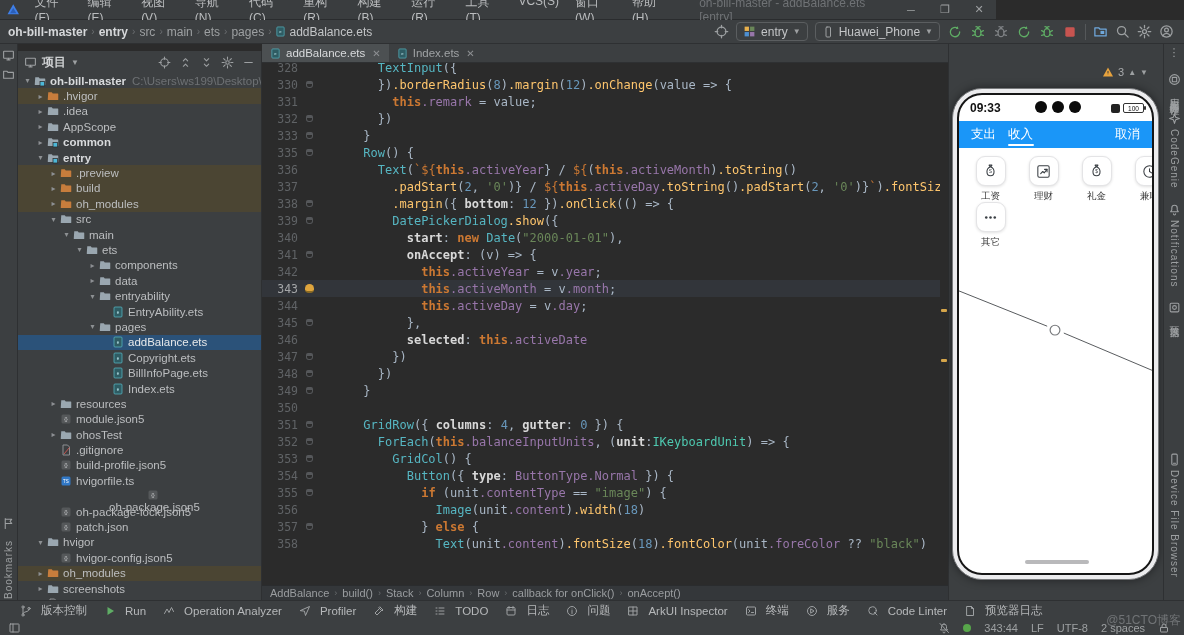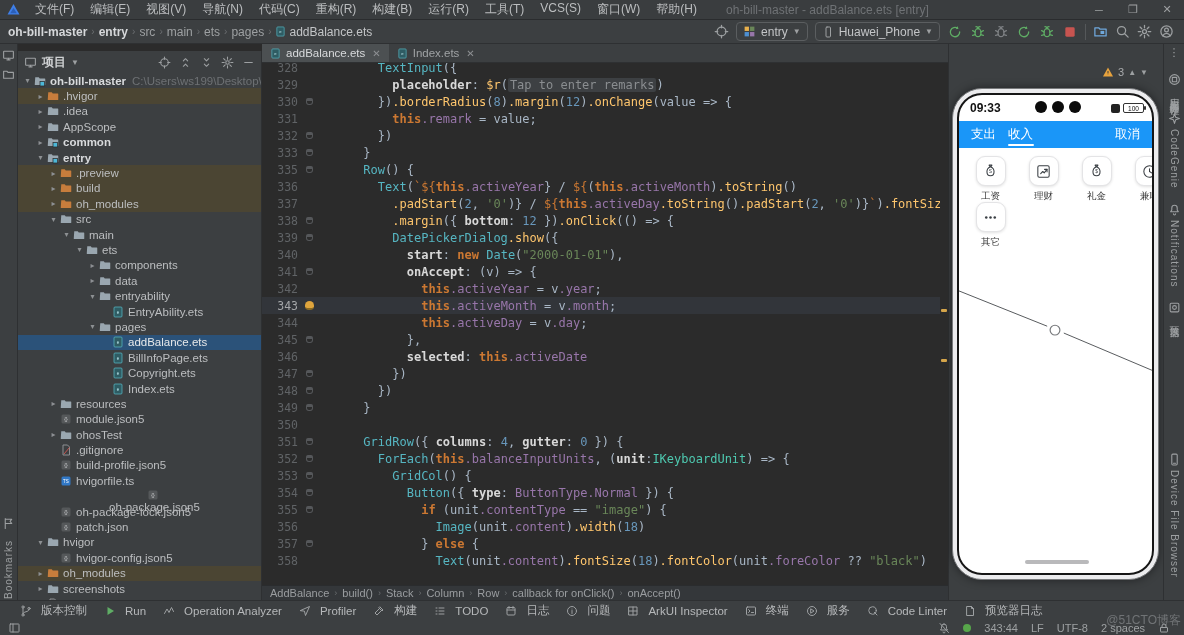--- a/index.html
+++ b/index.html
@@ -1,21 +1,21 @@
 <!DOCTYPE html>
 <html><head>
 <meta charset="utf-8">
 <style>
   * { margin:0; padding:0; box-sizing:border-box; }
   html,body { width:1184px; height:635px; overflow:hidden; background:#2b2b2b;
     font-family:"Liberation Sans", sans-serif; -webkit-font-smoothing:antialiased; }
   #app { position:relative; width:1184px; height:635px; background:#2b2b2b; color:#bbbdbf; font-size:12px; }
 
   
-  .titlebar { position:absolute; left:0; top:0; width:1184px; height:20px; background:#3a3d3f;
+  .titlebar { position:absolute; left:0; top:0; width:996px; height:20px; background:#3a3d3f;
     display:flex; align-items:center; border-bottom:1px solid #2a2c2e; }
   .logo { width:13px; height:13px; margin:0 8px 0 7px; }
   .menus { display:flex; gap:2px; }
   .menu-item { padding:2px 7px; color:#bbbdbf; font-size:12px; cursor:default; }
   .win-title { color:#6f7275; margin-left:22px; font-size:12px; }
   .win-controls { margin-left:auto; display:flex; height:20px; }
   .win-btn { width:34px; height:20px; display:flex; align-items:center; justify-content:center;
     color:#9da0a2; font-size:11px; }
 
   
@@ -471,29 +471,29 @@
               <text x="12" y="16" font-size="9" fill="#bfeaf0" text-anchor="middle">e</text>
             </svg></span>
           <span class="tlabel">addBalance.ets</span>
         </div>
         <div class="trow" style="padding-left: 82px;">
           <span class="chev"></span>
           <span class="ticon"><svg viewBox="0 0 24 24" width="100%" height="100%">
               <rect x="4" y="2" width="16" height="20" rx="2" fill="#2f5c63" stroke="#56b6c2" stroke-width="1.5"></rect>
               <text x="12" y="16" font-size="9" fill="#bfeaf0" text-anchor="middle">e</text>
             </svg></span>
-          <span class="tlabel">BillInfoPage.ets</span>
+          <span class="tlabel">Copyright.ets</span>
         </div>
         <div class="trow" style="padding-left: 82px;">
           <span class="chev"></span>
           <span class="ticon"><svg viewBox="0 0 24 24" width="100%" height="100%">
               <rect x="4" y="2" width="16" height="20" rx="2" fill="#2f5c63" stroke="#56b6c2" stroke-width="1.5"></rect>
               <text x="12" y="16" font-size="9" fill="#bfeaf0" text-anchor="middle">e</text>
             </svg></span>
-          <span class="tlabel">Copyright.ets</span>
+          <span class="tlabel">BillInfoPage.ets</span>
         </div>
         <div class="trow" style="padding-left: 82px;">
           <span class="chev"></span>
           <span class="ticon"><svg viewBox="0 0 24 24" width="100%" height="100%">
               <rect x="4" y="2" width="16" height="20" rx="2" fill="#2f5c63" stroke="#56b6c2" stroke-width="1.5"></rect>
               <text x="12" y="16" font-size="9" fill="#bfeaf0" text-anchor="middle">e</text>
             </svg></span>
           <span class="tlabel">Index.ets</span>
         </div>
         <div class="trow" style="padding-left: 30px;">
@@ -606,25 +606,20 @@
       </div>
     <div class="hscroll"></div>
   </div>
 
   <div class="editorcol">
     <div class="codewrap" id="code">
         <div class="cline">
           <span class="ln">328</span>
           <span class="gic"></span>
           <span class="ctext">        <span class="tok-comp">TextInput</span>({</span>
-        </div>
-        <div class="cline">
-          <span class="ln">329</span>
-          <span class="gic"></span>
-          <span class="ctext">          <span class="tok-lbl">placeholder</span>: <span class="tok-fn">$r</span>(<span class="tok-hint">Tap to enter remarks</span>)</span>
         </div>
         <div class="cline">
           <span class="ln">330</span>
           <span class="gic">
             <span class="foldmark"></span>
           </span>
           <span class="ctext">        })<span class="tok-fn">.borderRadius</span>(<span class="tok-num">8</span>)<span class="tok-fn">.margin</span>(<span class="tok-num">12</span>)<span class="tok-fn">.onChange</span>(value =&gt; {</span>
         </div>
         <div class="cline">
           <span class="ln">331</span>

